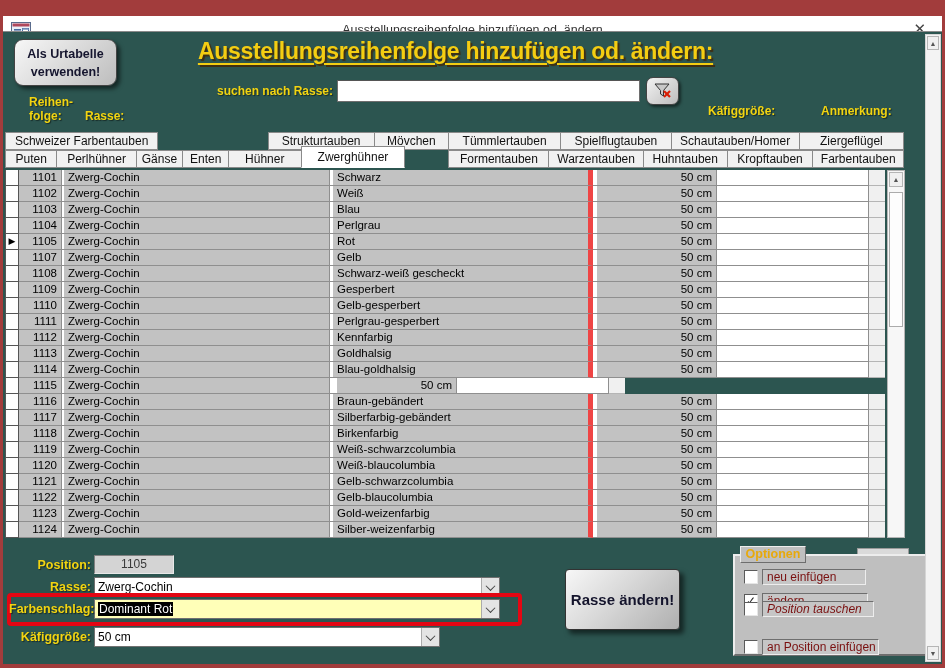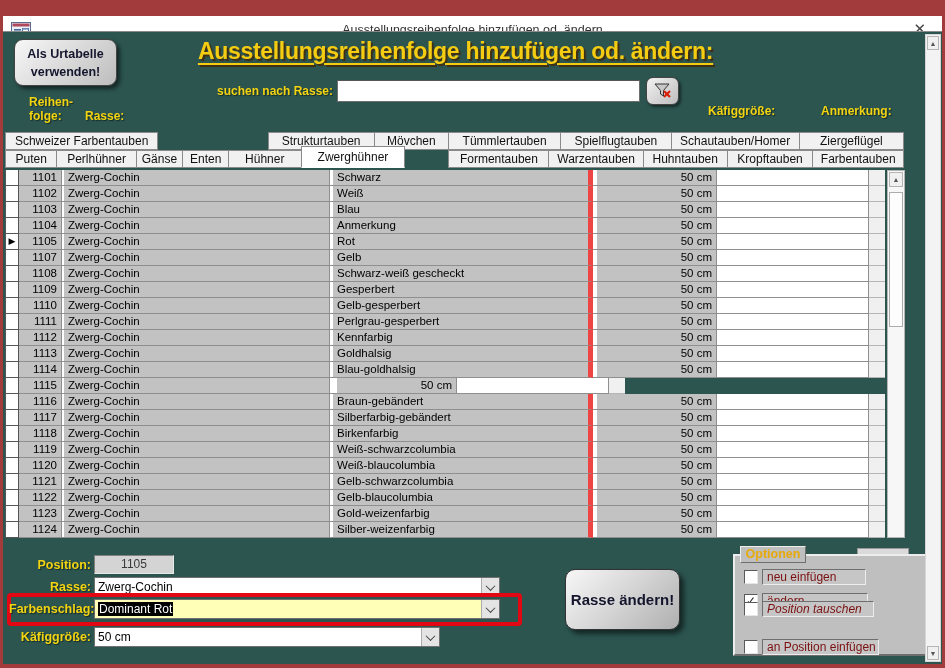--- a/index.html
+++ b/index.html
@@ -67,21 +67,21 @@
   .combo { position:absolute; height:20px; background:#fff; border:1px solid #707070; display:flex; align-items:center; font-size:12px; color:#000; }
   .combo .val { flex:1 1 auto; padding-left:3px; line-height:18px; white-space:nowrap; overflow:hidden; }
   .combo .drop { flex:0 0 18px; height:18px; background:#E4E4E4; border-left:1px solid #ABABAB; display:flex; align-items:center; justify-content:center; cursor:pointer; }
   .chev { width:7px; height:7px; border-left:1.6px solid #444; border-bottom:1.6px solid #444; transform:rotate(-45deg) translate(1px,-1px); }
   .combo-rasse { left:91px; top:545px; width:406px; }
   .combo-farbe { left:91px; top:567px; width:406px; background:#FFFFB8; }
   .combo-farbe .sel-text { background:#000; color:#fff; padding:0 1px; }
   .combo-kaefig { left:91px; top:595px; width:346px; }
   .red-box { position:absolute; left:4px; top:561px; width:515px; height:33px; border:4px solid #E30613; border-radius:4px; z-index:5; pointer-events:none; }
 
-  .change-btn { position:absolute; left:562px; top:537px; width:115px; height:61px; border-radius:10px;
+  .change-btn { position:absolute; left:562px; top:537px; width:115px; height:61px; border-radius:4px;
     background:linear-gradient(135deg,#F7F7F7 0%,#D8D8D8 45%,#AFAFAF 100%); border:1px solid #333;
     box-shadow:4px 4px 5px rgba(0,0,0,0.55); font-size:15px; font-weight:bold; color:#14142c; cursor:pointer;
     display:flex; align-items:center; justify-content:center; }
 
   .opt-panel { position:absolute; left:730px; top:522px; width:198px; height:102px; background:#BFBFBF;
     border-top:2px solid #EDEDED; border-left:2px solid #EDEDED; border-right:2px solid #6E6E6E; border-bottom:2px solid #6E6E6E; }
   .opt-title { position:absolute; left:737px; top:514px; width:66px; height:17px; background:#BFBFBF;
     border-top:1px solid #EDEDED; border-left:1px solid #EDEDED; border-right:1px solid #6E6E6E; border-bottom:1px solid #6E6E6E;
     font-size:12.5px; font-weight:bold; color:#E8A90B; text-align:center; line-height:15px; z-index:6; }
   .opt-row { position:absolute; left:741px; height:16px; display:flex; align-items:center; z-index:6; }
@@ -194,21 +194,21 @@
           <div class="c-kaefig cell">50 cm</div>
           <div class="c-anm cell"></div>
           <div class="c-blank"></div>
         </div>
         <div class="trow">
           <div class="c-sel"></div>
           <div class="c-num cell">1104</div>
           <div class="gapw g2"></div>
           <div class="c-rasse cell">Zwerg-Cochin</div>
           <div class="gapw g3"></div>
-          <div class="c-farbe cell">Anmerkung</div>
+          <div class="c-farbe cell">Perlgrau</div>
           <div class="gapw g4"></div>
           <div class="c-kaefig cell">50 cm</div>
           <div class="c-anm cell"></div>
           <div class="c-blank"></div>
         </div>
         <div class="trow">
           <div class="c-sel">▶</div>
           <div class="c-num cell">1105</div>
           <div class="gapw g2"></div>
           <div class="c-rasse cell">Zwerg-Cochin</div>

